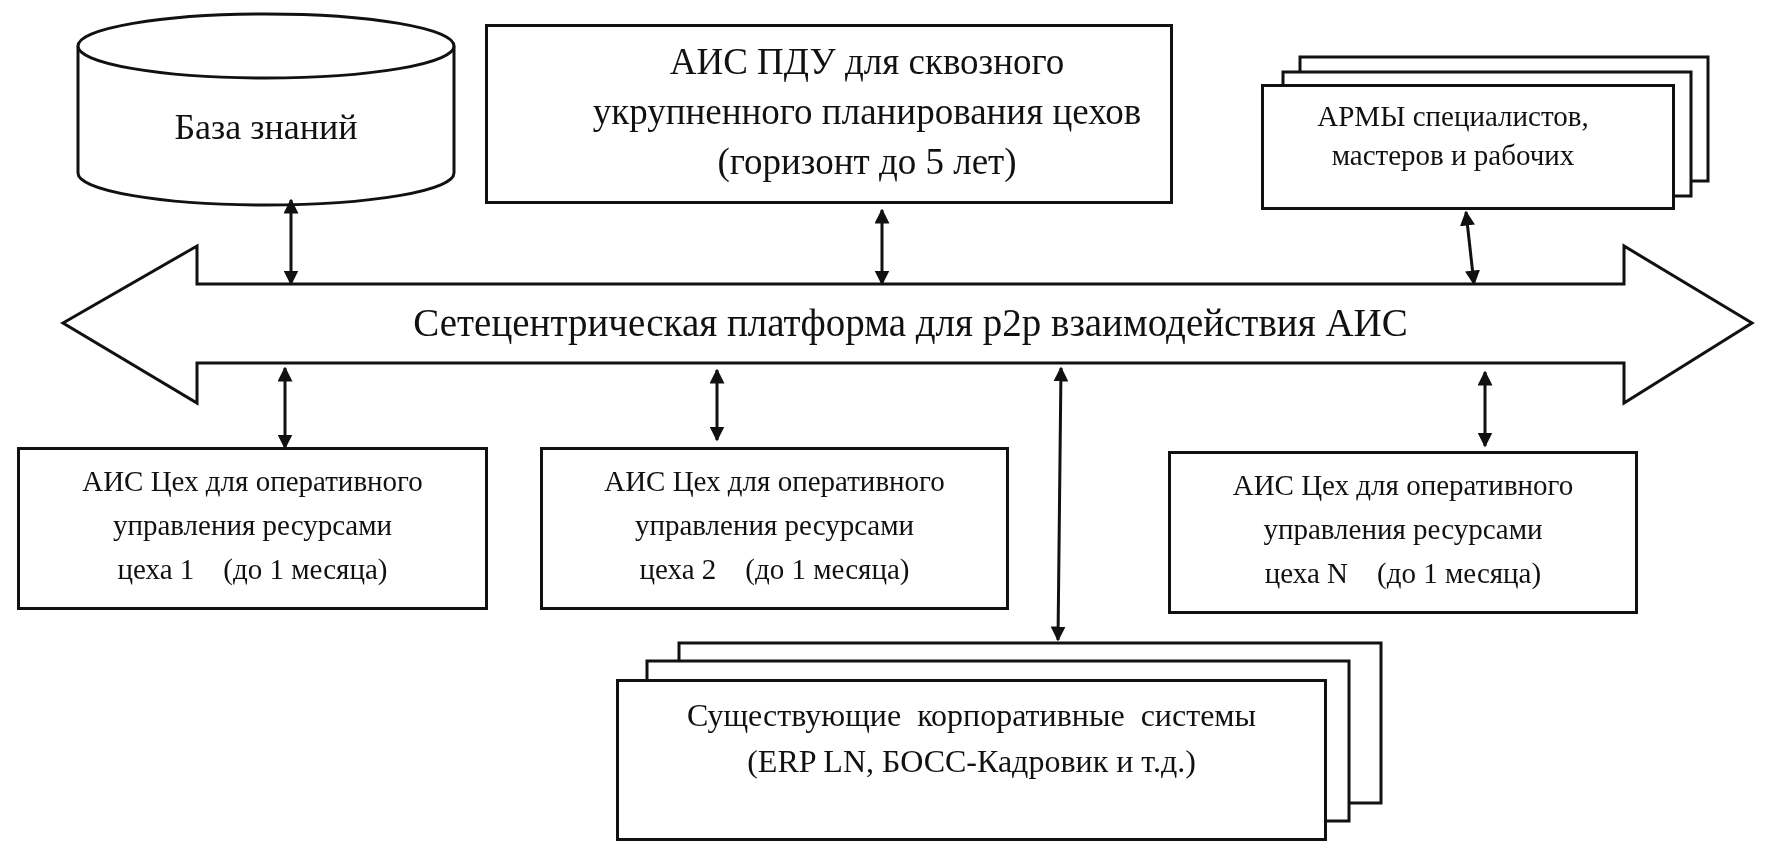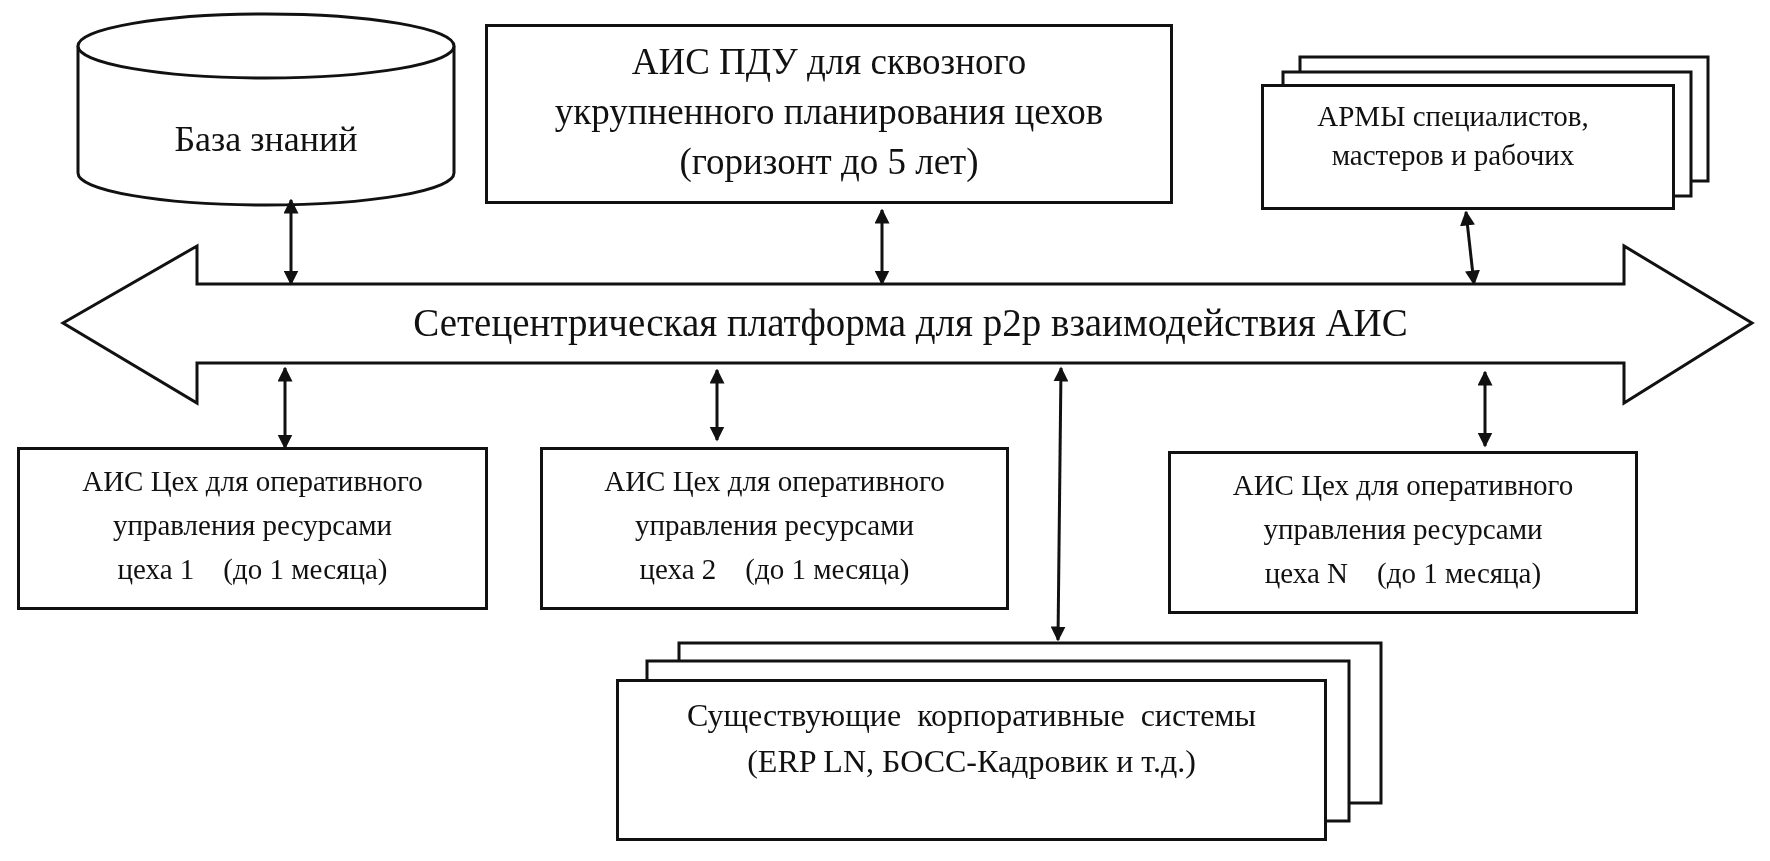--- a/index.html
+++ b/index.html
@@ -37,24 +37,24 @@
 
   <line x1="291" y1="200" x2="291" y2="284" stroke="#111" stroke-width="3" marker-start="url(#ah)" marker-end="url(#ah)"></line>
   <line x1="882" y1="210" x2="882" y2="284" stroke="#111" stroke-width="3" marker-start="url(#ah)" marker-end="url(#ah)"></line>
   <line x1="1466" y1="212" x2="1474" y2="284" stroke="#111" stroke-width="3" marker-start="url(#ah)" marker-end="url(#ah)"></line>
   <line x1="285" y1="368" x2="285" y2="448" stroke="#111" stroke-width="3" marker-start="url(#ah)" marker-end="url(#ah)"></line>
   <line x1="717" y1="370" x2="717" y2="440" stroke="#111" stroke-width="3" marker-start="url(#ah)" marker-end="url(#ah)"></line>
   <line x1="1061" y1="368" x2="1058" y2="640" stroke="#111" stroke-width="3" marker-start="url(#ah)" marker-end="url(#ah)"></line>
   <line x1="1485" y1="372" x2="1485" y2="446" stroke="#111" stroke-width="3" marker-start="url(#ah)" marker-end="url(#ah)"></line>
 </svg>
 
-<div class="label lbl-big" style="left:78px; top:102px; width:376px;margin-top:12px;">База знаний</div>
+<div class="label lbl-big" style="left:78px; top:102px; width:376px;">База знаний</div>
 
 <div class="box" style="left:485px; top:24px; width:688px; height:180px;"></div>
-<div class="label lbl-big" style="left:485px; top:37px; width:688px; font-size:37px; line-height:50px;">АИС ПДУ для сквозного
+<div class="label lbl-big" style="left:485px; top:37px; width:688px; font-size:37px; line-height:50px;padding-left:38px;">АИС ПДУ для сквозного
 укрупненного планирования цехов
 (горизонт до 5 лет)</div>
 
 <div class="box" style="left:1261px; top:84px; width:414px; height:126px;"></div>
 <div class="label lbl-sm" style="left:1261px; top:97px; width:384px; font-size:29px; line-height:39px;">АРМЫ специалистов,
 мастеров и рабочих</div>
 
 <div class="label lbl-big" style="left:197px; top:298px; width:1427px; font-size:39px;text-align:center;">Сетецентрическая платформа для p2p взаимодействия АИС</div>
 
 <div class="box" style="left:17px; top:447px; width:471px; height:163px;"></div>

